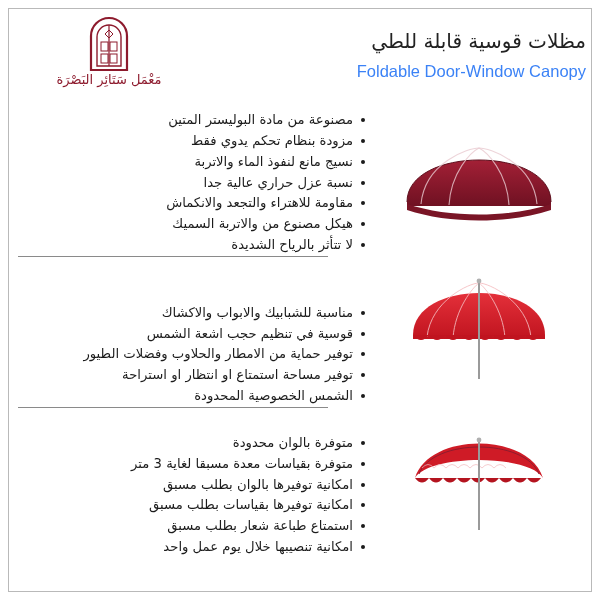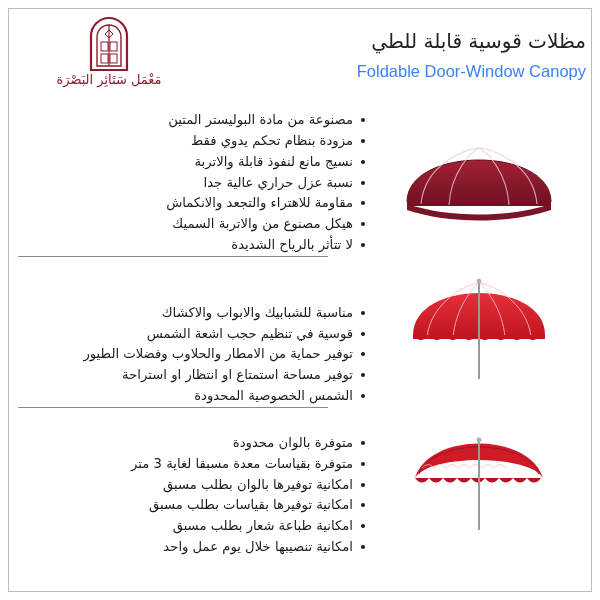--- a/index.html
+++ b/index.html
@@ -187,21 +187,21 @@
           <path d="M60 99 C62 66 82 46 90 42" fill="none" stroke="#e8c9cf" stroke-width="1.1" opacity="0.8"></path>
           <path d="M120 99 C118 66 98 46 90 42" fill="none" stroke="#e8c9cf" stroke-width="1.1" opacity="0.8"></path>
           <path d="M148 98 C144 56 100 42 90 42" fill="none" stroke="#e8c9cf" stroke-width="1.1" opacity="0.8"></path>
           <path d="M18 98 C60 112 120 112 162 98 L162 104 C120 118 60 118 18 104 Z" fill="#7a1526"></path>
         </svg>
       </div>
       <div class="bullets">
         <ul>
           <li>مصنوعة من مادة البوليستر المتين</li>
           <li>مزودة بنظام تحكم يدوي فقط</li>
-          <li>نسيج مانع لنفوذ قابلة والاتربة</li>
+          <li>نسيج مانع لنفوذ الماء والاتربة</li>
           <li>نسبة عزل حراري عالية جدا</li>
           <li>مقاومة للاهتراء والتجعد والانكماش</li>
           <li>هيكل مصنوع من والاتربة السميك</li>
           <li>لا تتأثر بالرياح الشديدة</li>
         </ul>
       </div>
     </div>
 
     <div class="divider-wrap">
       <div class="divider"></div>
@@ -251,20 +251,20 @@
           <rect x="89" y="34" width="2" height="88" fill="#9a9a9a"></rect>
           <circle cx="90" cy="32" r="2.4" fill="#b0b0b0"></circle>
         </svg>
       </div>
       <div class="bullets">
         <ul>
           <li>متوفرة بالوان محدودة</li>
           <li>متوفرة بقياسات معدة مسبقا لغاية 3 متر</li>
           <li>امكانية توفيرها بالوان بطلب مسبق</li>
           <li>امكانية توفيرها بقياسات بطلب مسبق</li>
-          <li>امكانية طباعة شعار بطلب مسبق</li>
+          <li>استمتاع طباعة شعار بطلب مسبق</li>
           <li>امكانية تنصيبها خلال يوم عمل واحد</li>
         </ul>
       </div>
     </div>
 
   </div>
 </div>
 
 </body></html>

